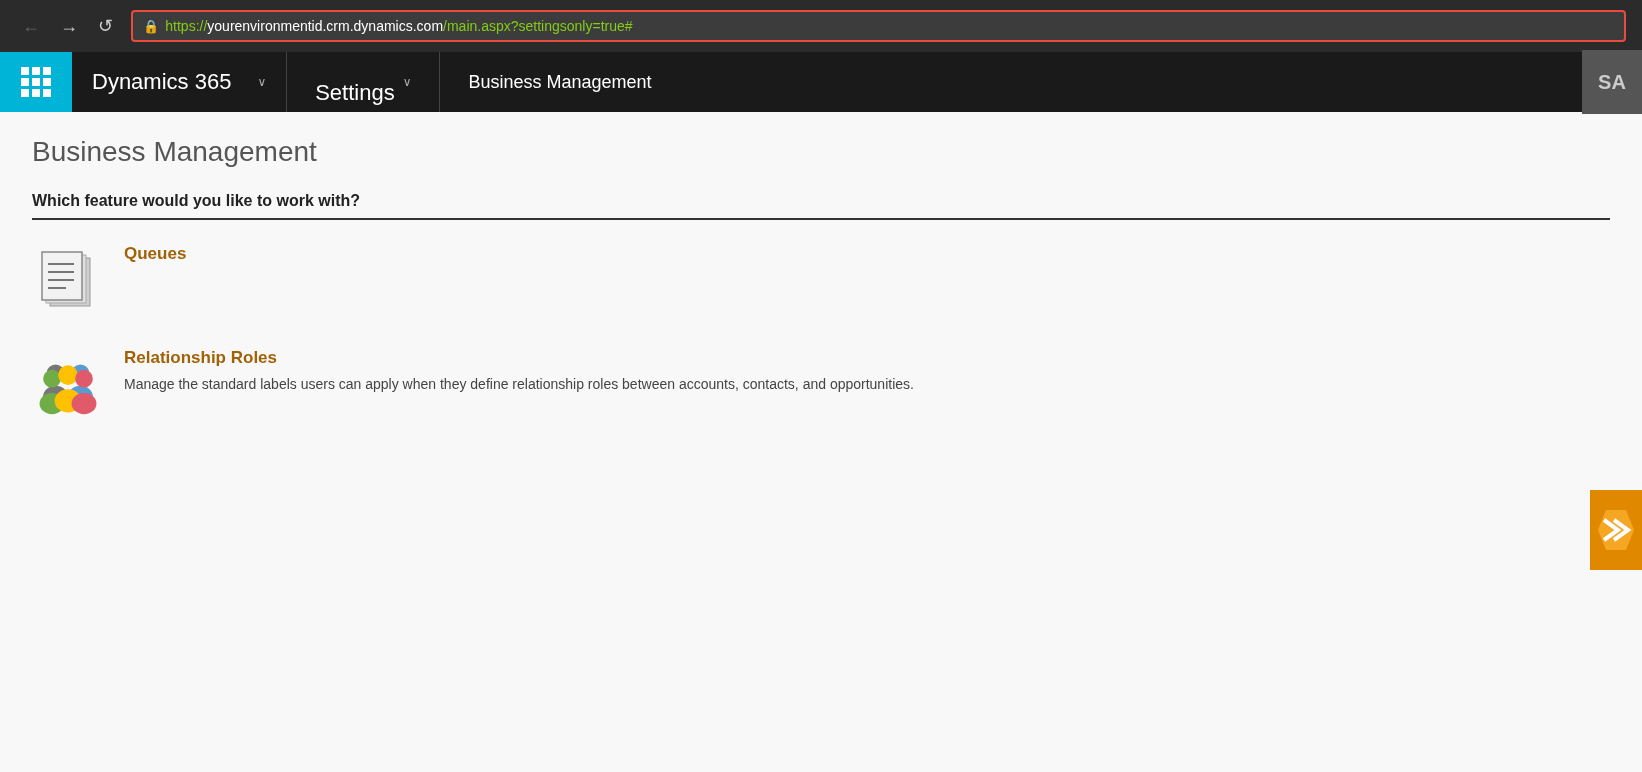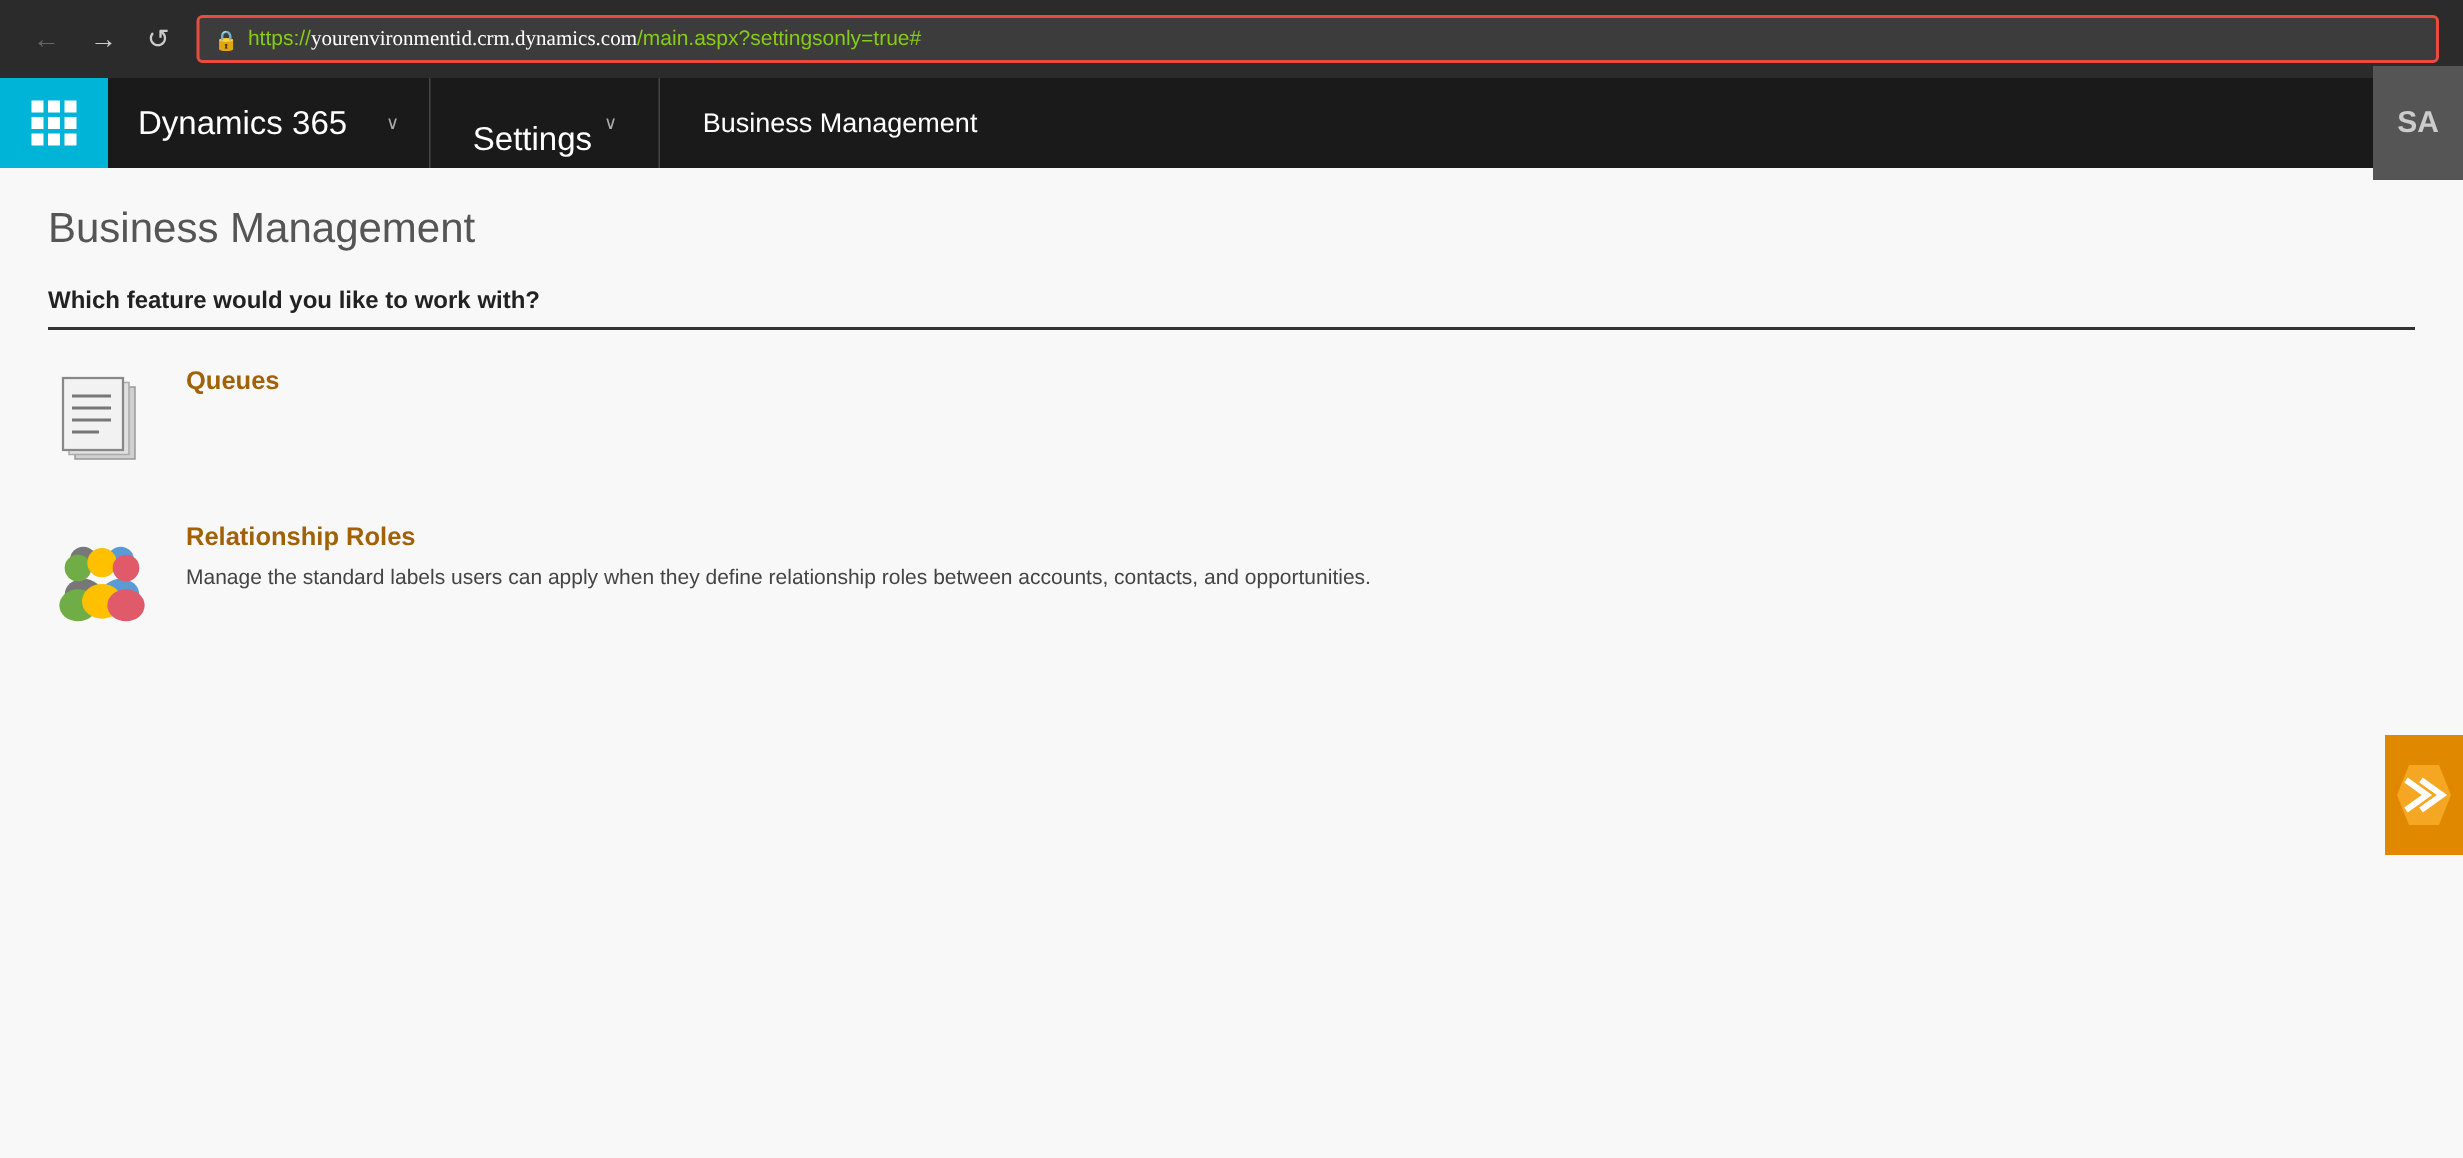--- a/index.html
+++ b/index.html
@@ -44,21 +44,20 @@
       font-size: 13px;
     }
     .address-text {
       color: #fff;
       font-size: 14px;
       white-space: nowrap;
     }
     .address-highlight {
       color: #fff;
       font-weight: normal;
-      font-family: Liberation Serif, serif;
     }
     .address-muted {
       color: #84cc16;
     }
 
     
     .app-header {
       background: #1a1a1a;
       height: 60px;
       display: flex;
@@ -128,21 +127,21 @@
       font-size: 18px;
       font-weight: 300;
     }
     .header-spacer { flex: 1; }
     .user-avatar {
       background: #555;
       color: #ccc;
       font-size: 20px;
       font-weight: 600;
       width: 60px;
-      height: 76px;
+      height: 64px;
       display: flex;
       align-items: center;
       justify-content: center;
     }
 
     
     .main-content {
       padding: 24px 32px;
       background: #f8f8f8;
       min-height: 660px;

